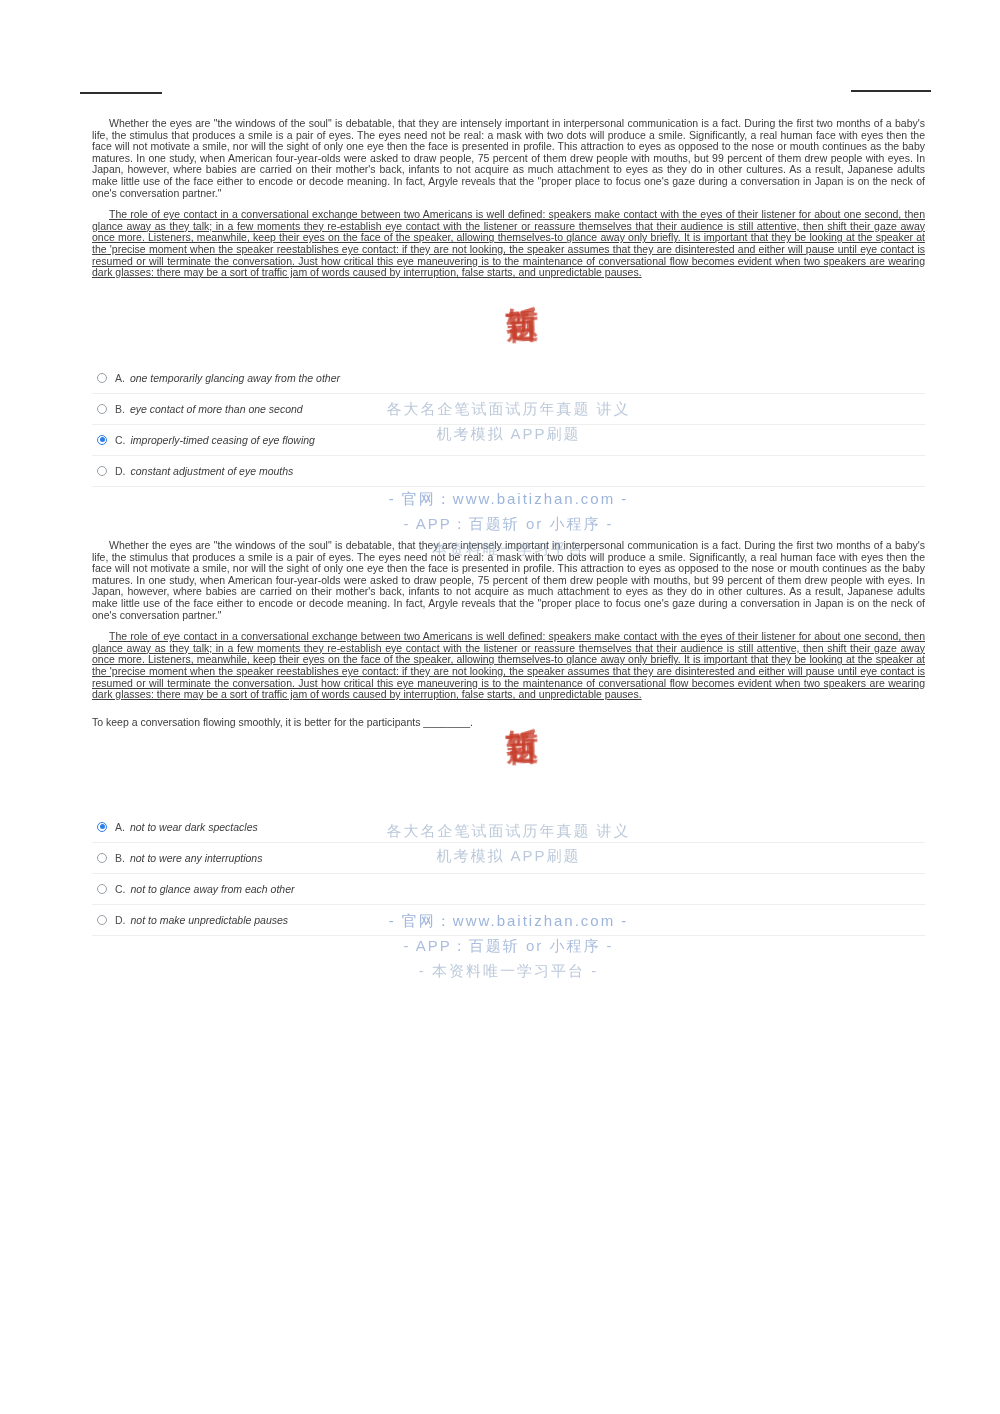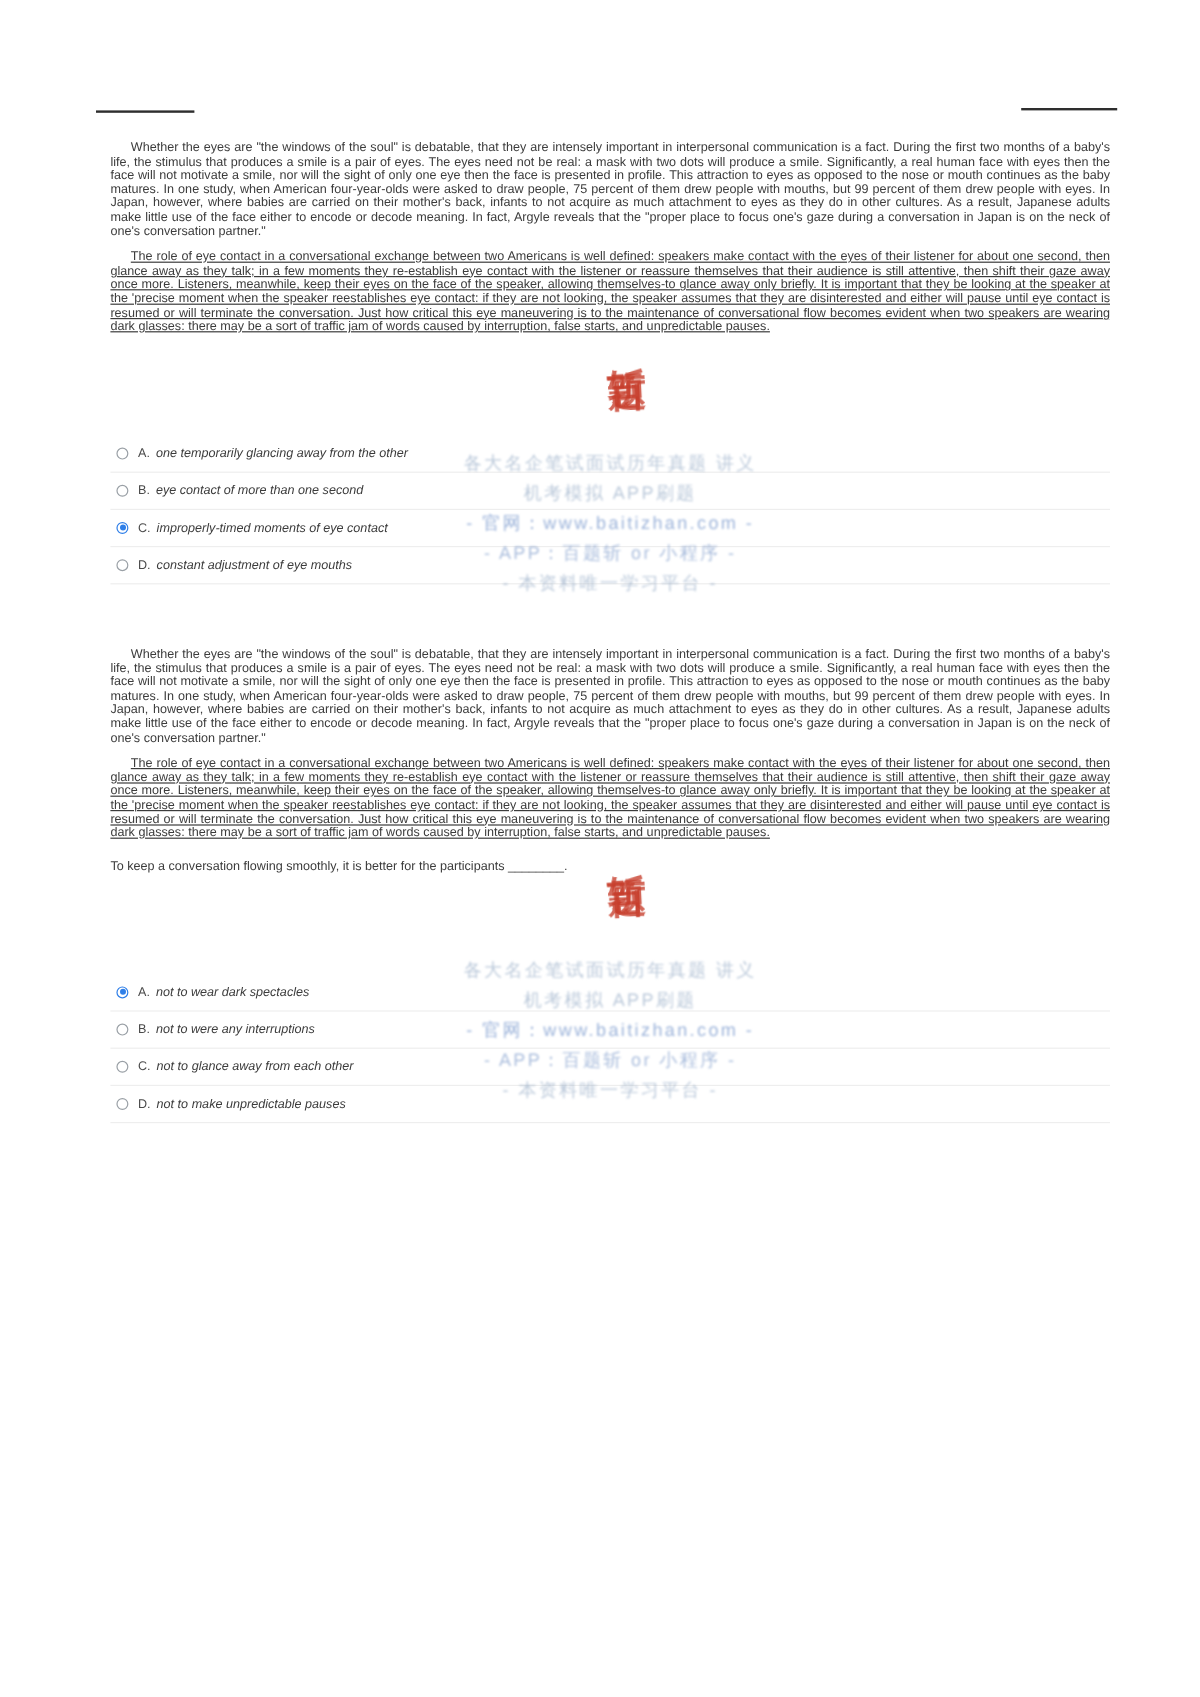--- a/index.html
+++ b/index.html
@@ -113,31 +113,31 @@
     writing-mode: vertical-rl;
     text-orientation: upright;
     letter-spacing: -4px;
     transform: rotate(-3deg);
     filter: blur(0.6px);
   }
   .wm-lines {
     position: absolute;
     left: 0;
     right: 0;
-    top: 256px;
+    top: 278px;
     text-align: center;
   }
   .wm-line {
     font-size: 15px;
     line-height: 25px;
     color: rgba(146, 168, 196, 0.62);
     letter-spacing: 2px;
     filter: blur(0.7px);
   }
-  .wm-line:nth-child(3) { color: rgba(110, 145, 200, 0.68); }
+  .wm-line:nth-child(3) { color: rgba(110, 145, 200, 0.68); margin-top: 40px; }
   .wm-line:nth-child(4) { color: rgba(120, 150, 200, 0.62); }
 </style>
 </head>
 <body>
 
 <div class="page">
 
   <div class="header-rule left"></div>
   <div class="header-rule right"></div>
 
@@ -167,21 +167,21 @@
         <span class="option-label">one temporarily glancing away from the other</span>
       </div>
       <div class="option-row">
         <span class="radio"></span>
         <span class="option-key">B.</span>
         <span class="option-label">eye contact of more than one second</span>
       </div>
       <div class="option-row">
         <span class="radio checked"></span>
         <span class="option-key">C.</span>
-        <span class="option-label">improperly-timed moments of eye contact</span>
+        <span class="option-label">improperly-timed ceasing of eye flowing</span>
       </div>
       <div class="option-row">
         <span class="radio"></span>
         <span class="option-key">D.</span>
         <span class="option-label">constant adjustment of eye mouths</span>
       </div>
     </div>
   </section>
 
   <section class="question-block second">

